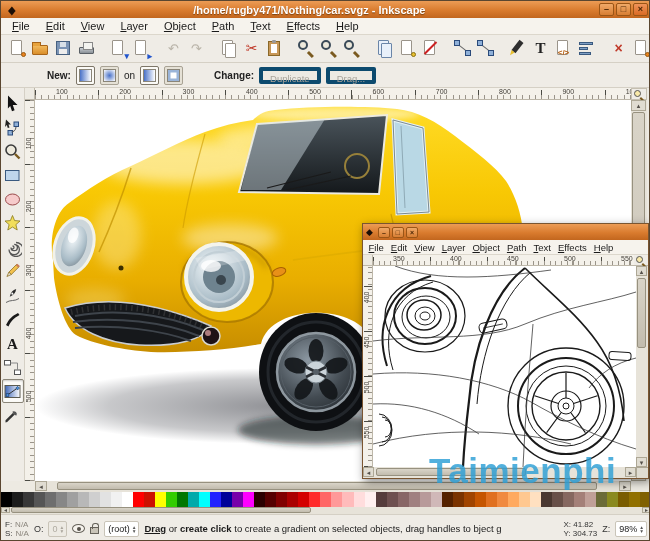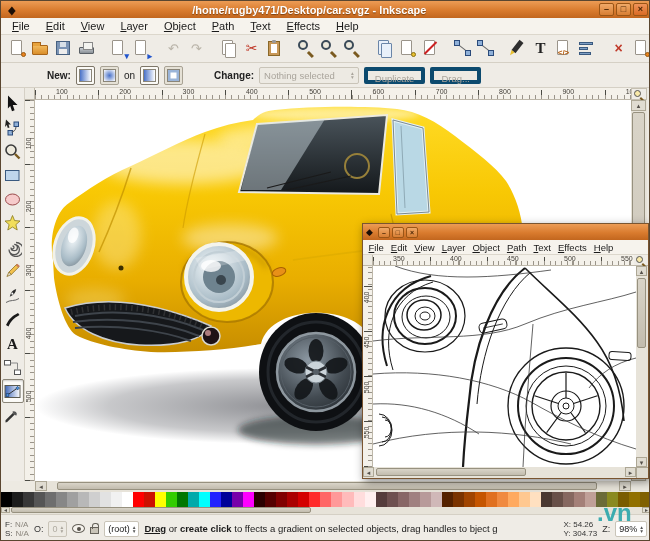--- a/index.html
+++ b/index.html
@@ -148,21 +148,21 @@
   
   .watermark{left:428px;top:450px;z-index:60;pointer-events:none;}
   .watermark .w1{font-size:35px;font-weight:bold;letter-spacing:0.5px;opacity:.82;}
   .watermark .w2{font-size:24px;font-weight:bold;margin-left:168px;margin-top:-12px;opacity:.85;}
 </style>
 </head>
 <body>
 
 <div class="abs titlebar">
   <span class="logo">◆</span>
-  <span class="ttext">/home/rugby471/Desktop/car.svgz - Inkscape</span>
+  <span class="ttext">/home/rugby471/Nothing/car.svgz - Inkscape</span>
   <span class="winbtns">
     <span class="wbtn">–</span>
     <span class="wbtn">□</span>
     <span class="wbtn close">×</span>
   </span>
 </div>
 
 <div class="abs menubar">
     <span class="menu-item"><u>F</u>ile</span>
     <span class="menu-item"><u>E</u>dit</span>
@@ -289,27 +289,20 @@
       <span class="gsw radial"></span>
     </span>
   <span>on</span>
   <span class="gbtn pressed">
       <span class="gsw"></span>
     </span>
   <span class="gbtn">
       <span class="gsw strokeonly"></span>
     </span>
   <span class="lab2">Change:</span>
-  <span class="combo">
-    <span class="cval">Nothing selected</span>
-    <span class="spincol">
-        <span>▴</span>
-        <span>▾</span>
-      </span>
-  </span>
   <span class="dbtn">Duplicate</span>
   <span class="dbtn">Drag...</span>
 </div>
 
 <div class="abs rcorner"></div>
 <div class="abs hruler">
     <div class="ticks"></div>
     <span class="rlabel" style="left: 21px;">100</span>
     <span class="rlabel" style="left: 84.3px;">200</span>
     <span class="rlabel" style="left: 147.6px;">300</span>
@@ -645,23 +638,23 @@
     </span>
   <span class="eye-ico"></span>
   <span class="lock-ico"></span>
   <span class="spinbox en">
       <span>(root)</span>
       <span class="spincol" style="color:#555;">
         <span>▴</span>
         <span>▾</span>
       </span>
     </span>
-  <span class="msg"><span style="font-weight: bold; text-decoration: underline;">Drag</span><span> or </span><span style="font-weight: bold;">create click</span><span> to ffects a gradient on selected objects, </span><span style="font-weight: normal;">drag handles</span><span> to bject g</span></span>
+  <span class="msg"><span style="font-weight: bold; text-decoration: underline;">Drag</span><span> or </span><span style="font-weight: bold;">create click</span><span> to create a gradient on selected objects, </span><span style="font-weight: normal;">drag handles</span><span> to bject g</span></span>
   <div class="xy">
-    <div><span>X:</span> <span>54.26</span></div>
+    <div><span>X:</span> <span>41.82</span></div>
     <div><span>Y:</span> <span>304.73</span></div>
   </div>
   <span class="sb-label">Z:</span>
   <span class="spinbox en">
       <span>98%</span>
       <span class="spincol" style="color:#555;">
         <span>▴</span>
         <span>▾</span>
       </span>
     </span>
@@ -762,14 +755,15 @@
     <div class="ihscroll">
       <span class="sb-arrow" style="left:0;top:0;width:11px;height:10px;">◂</span>
       <span class="sb-thumb" style="left:13px;top:1px;width:150px;height:8px;"></span>
       <span class="sb-arrow" style="right:0;top:0;width:11px;height:10px;">▸</span>
     </div>
     <div class="igrip"></div>
   </div>
 </div>
 
 <div class="abs watermark">
+  <div class="w1" style="color: rgb(45, 159, 214);">Taimienphi</div>
   <div class="w2" style="color: rgb(31, 163, 168); margin-top: 48px;">.vn</div>
 </div>
 
 </body></html>

